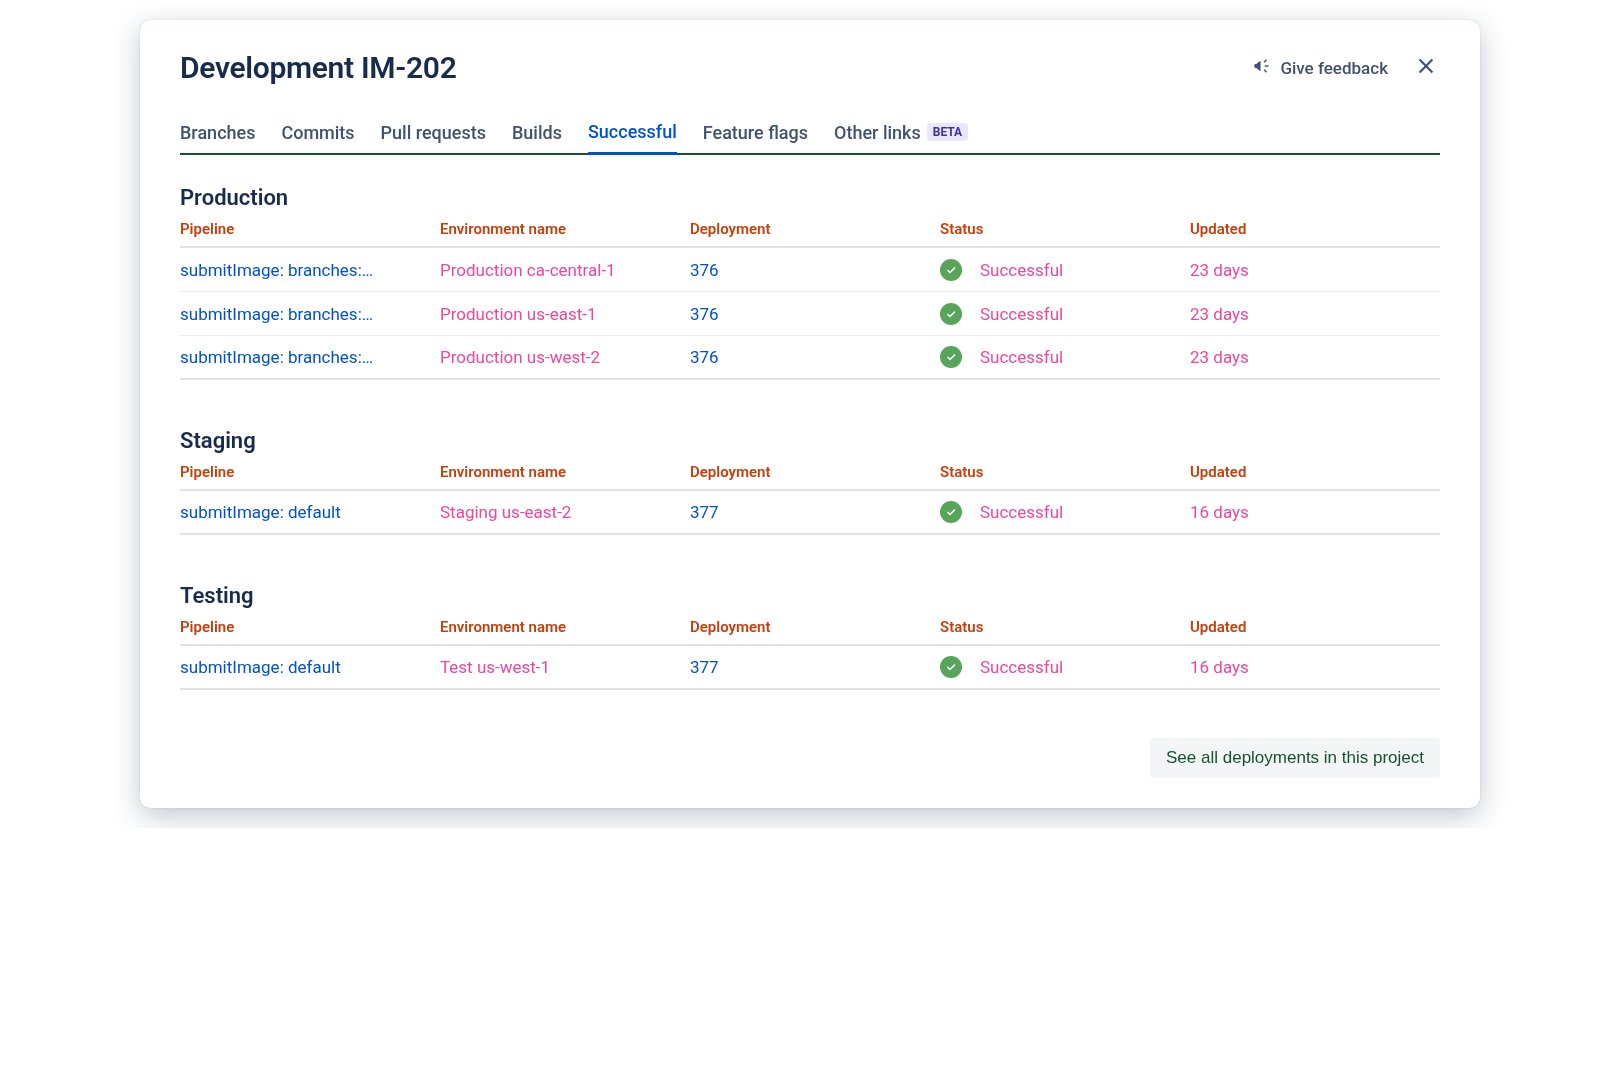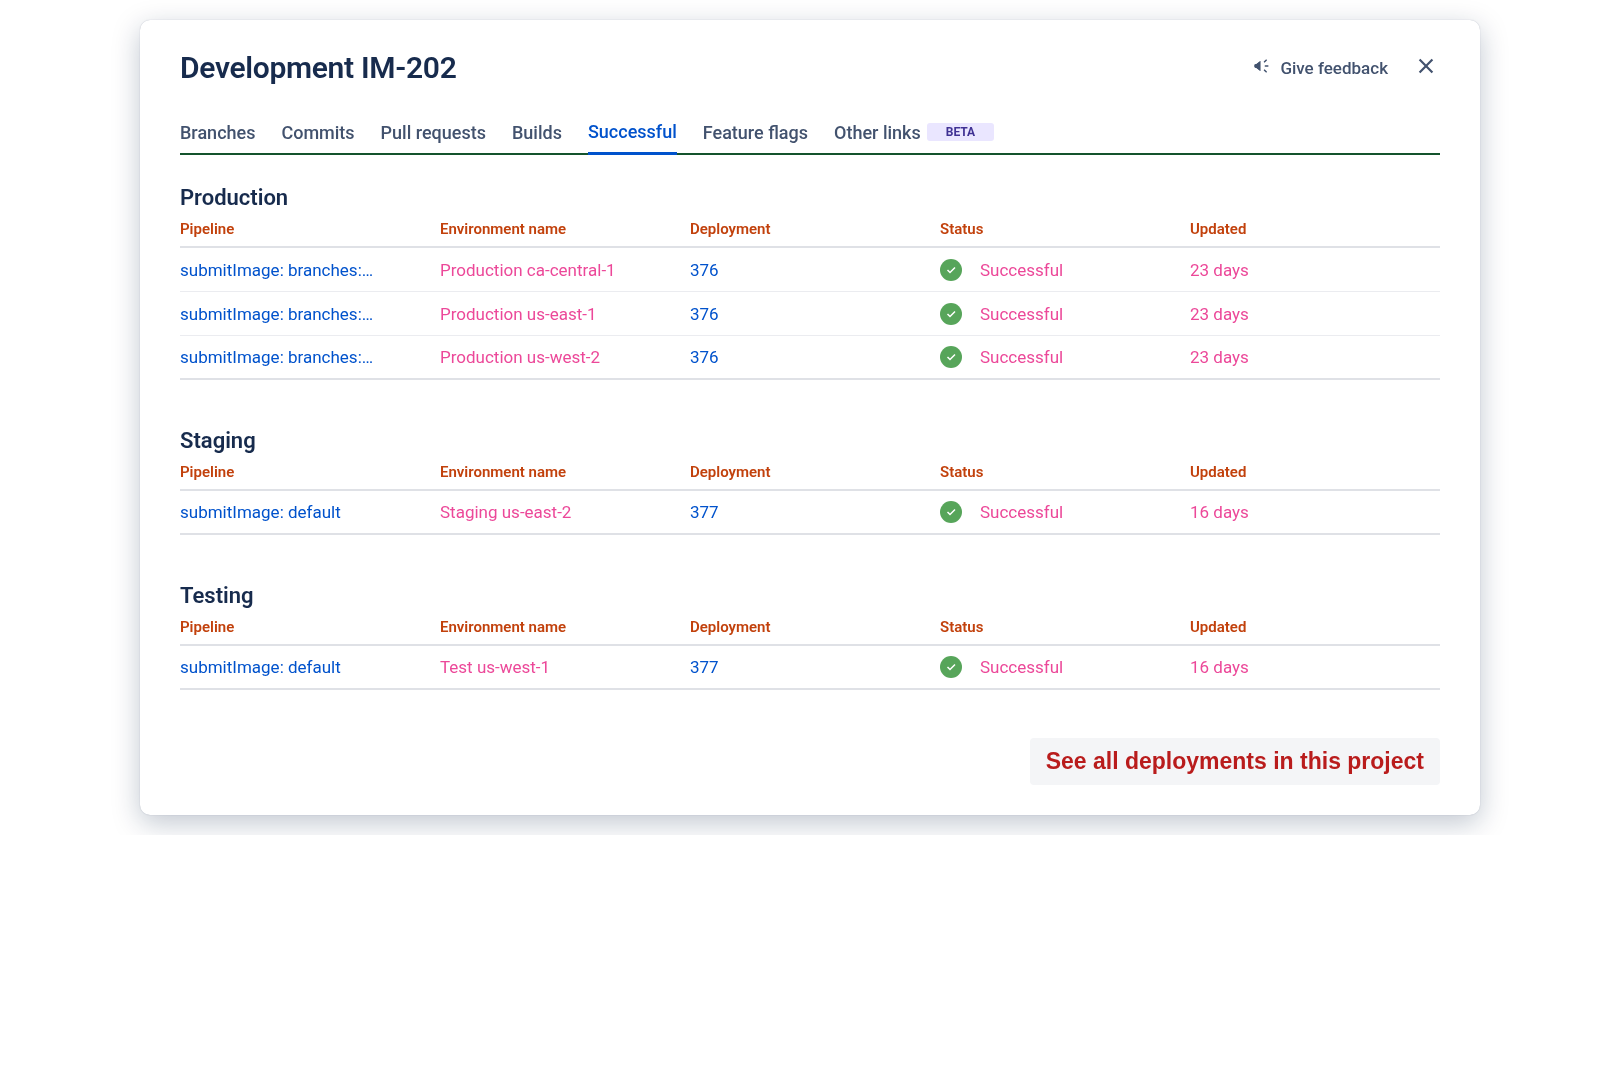--- a/index.html
+++ b/index.html
@@ -71,21 +71,21 @@
   .tab.active {
     color: #0052CC;
     border-bottom: 3px solid #0052CC;
     padding-bottom: 10px;
   }
   .badge {
     font-size: 12px;
     font-weight: 700;
     background: #EAE6FF;
     color: #403294;
-    padding: 2px 19px;
+    padding: 2px 6px;
     border-radius: 3px;
   }
   .section {
     margin-bottom: 48px;
   }
   .section-title {
     font-size: 22px;
     font-weight: 600;
     color: #172B4D;
     margin-bottom: 10px;
@@ -139,23 +139,23 @@
     flex-shrink: 0;
   }
   .status-icon svg { width: 12px; height: 12px; stroke: #fff; stroke-width: 3; fill: none; }
   .footer {
     display: flex;
     justify-content: flex-end;
     margin-top: 10px;
   }
   .see-all {
     background: #F4F5F7;
-    color: #b91c1c;
-    font-size: 23px;
-    font-weight: 700;
+    color: #14532d;
+    font-size: 17px;
+    font-weight: 400;
     padding: 10px 16px;
     border-radius: 4px;
     cursor: pointer;
     border: none;
   }
 </style>
 </head>
 <body>
 
 <div class="dialog">

